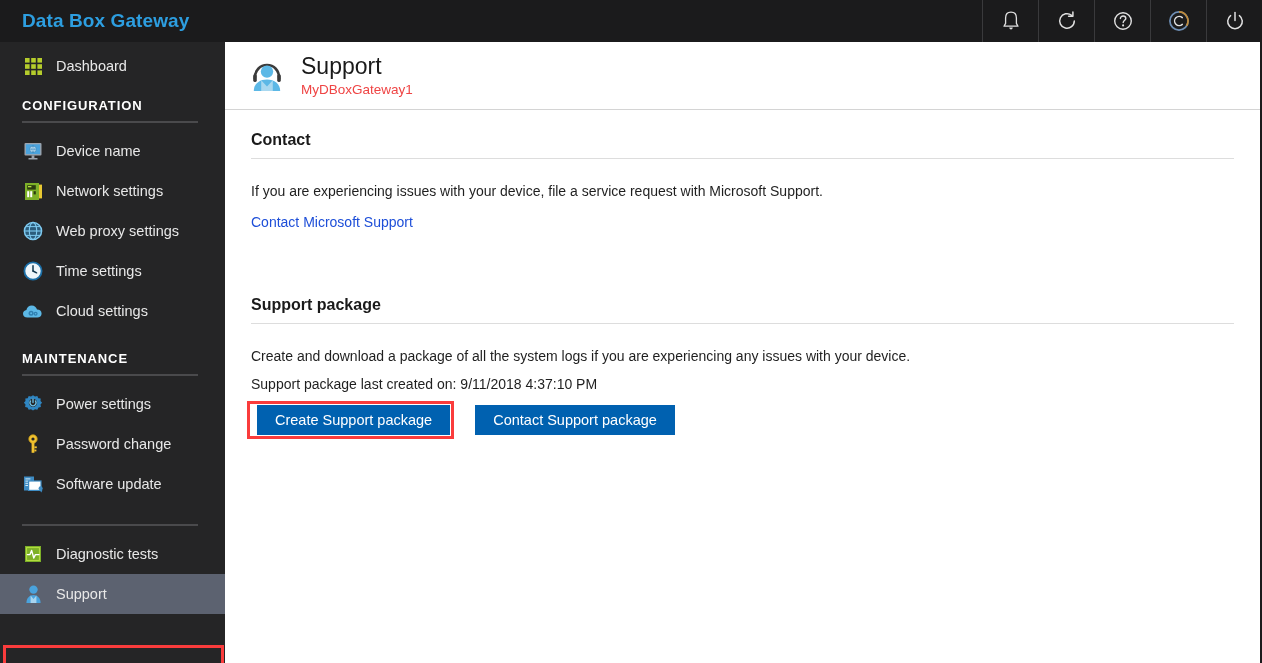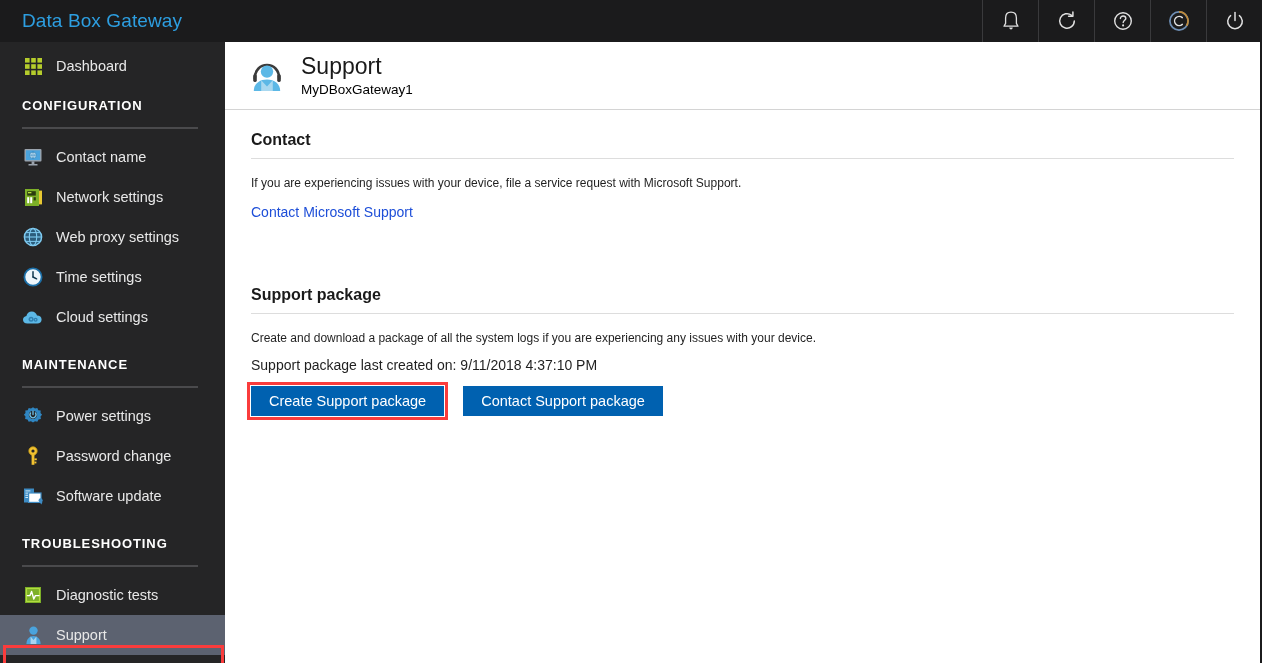--- a/index.html
+++ b/index.html
@@ -16,21 +16,21 @@
     background: #252526;
     border-right: 2px solid #1b1b1c;
     border-bottom: 2px solid #1b1b1c;
   }
 
   
   .titlebar {
     position: absolute; top: 0; left: 0;
     width: 1262px; height: 42px;
     background: #1b1b1c;
-    display: flex; align-items: center;
+    display: flex; align-items: center; font-weight: bold;
   }
   .app-title {
     color: #2d9ee0;
     font-size: 19px;
     padding-left: 22px;
     letter-spacing: .1px;
     white-space: nowrap;
   }
   .titlebar-spacer { flex: 1; }
   .titlebar-icons { display: flex; height: 42px; align-items: stretch; }
@@ -72,21 +72,21 @@
 
   .section-head {
     padding: 0 22px;
     margin-top: 12px;
   }
   .section-head .title {
     color: #ffffff;
     font-size: 13px;
     font-weight: bold;
     letter-spacing: .9px;
-    padding-bottom: 14px;
+    padding-bottom: 8px;
   }
   .section-head .rule {
     height: 2px;
     background: #4a4a4c;
     width: 176px;
   }
   .sec-gap { height: 8px; }
 
   
   .hl-nav {
@@ -115,40 +115,40 @@
     margin-right: 14px;
     flex: 0 0 40px;
     display: flex; align-items: center; justify-content: center;
   }
   .hdr-text { display: flex; flex-direction: column; justify-content: center; }
   .hdr-title {
     font-size: 23px; color: #1a1a1a; line-height: 1.1;
     font-weight: normal;
   }
   .hdr-sub {
-    font-size: 13.5px; color: #000000; margin-top: 3px;
+    font-size: 13.5px; color: #ef4444; margin-top: 3px;
   }
 
   .body-pad { padding: 0 26px 0 26px; }
 
   .sec-title {
     font-size: 16px;
     font-weight: bold;
     color: #1a1a1a;
     padding-top: 21px;
   }
   .sec-rule {
     height: 1px;
     background: #dddddd;
     margin-top: 9px;
   }
   .para {
-    font-size: 12px;
+    font-size: 14px;
     color: #1f1f1f;
-    margin-top: 17px;
+    margin-top: 24px;
     line-height: 1.2;
   }
   .link {
     font-size: 14px;
     color: #1d4ed8;
     margin-top: 14px;
     cursor: pointer;
     display: inline-block;
   }
   .small-line {
@@ -166,20 +166,21 @@
     background: #0061b0;
     color: #ffffff;
     font-size: 14.5px;
     border: none;
     height: 30px;
     padding: 0 18px;
     cursor: pointer;
     display: flex; align-items: center; justify-content: center;
     font-family: "Liberation Sans", sans-serif;
     white-space: nowrap;
+    margin-left: 6px;
   }
   .btn-gap { width: 19px; }
   .btn-wrap { position: relative; display: inline-flex; }
   .hl-btn {
     position: absolute;
     left: -4px; top: -4px;
     right: -4px; bottom: -4px;
     border: 3px solid #fa3c3c;
     pointer-events: none;
   }
@@ -267,21 +268,21 @@
       <span class="ico">
         <svg width="20" height="19" viewBox="0 0 20 19">
           <rect x="1.5" y="1" width="17" height="12.4" rx="1" fill="#9aa3ad"></rect>
           <rect x="2.9" y="2.3" width="14.2" height="9.8" fill="#4aa3dd"></rect>
           <circle cx="10" cy="7.2" r="3.3" fill="#cfe7f5" stroke="#2a7fb8" stroke-width=".7"></circle>
           <path d="M6.7 7.2 H13.3 M10 3.9 C11.5 5.4 11.5 9 10 10.5 C8.5 9 8.5 5.4 10 3.9" fill="none" stroke="#2a7fb8" stroke-width=".6"></path>
           <rect x="8.6" y="13.4" width="2.8" height="2.6" fill="#9aa3ad"></rect>
           <rect x="5.4" y="16" width="9.2" height="1.6" rx=".6" fill="#9aa3ad"></rect>
         </svg>
       </span>
-      <span class="lbl">Contact name</span>
+      <span class="lbl">Device name</span>
     </div>
 
     <div class="nav-item">
       <span class="ico">
         <svg width="19" height="19" viewBox="0 0 19 19">
           <rect x="1" y="1" width="14" height="17" fill="#7db028"></rect>
           <rect x="15" y="2.6" width="3" height="13.8" fill="#e8c832"></rect>
           <rect x="3.2" y="3.2" width="8.6" height="4.4" fill="#2b3b10"></rect>
           <rect x="4" y="4" width="3.4" height="1.3" fill="#b8e043"></rect>
           <rect x="3.2" y="9.2" width="2" height="6" fill="#ffffff"></rect>
@@ -371,21 +372,20 @@
           </g>
           <rect x="5.6" y="6" width="12.4" height="9.4" fill="#ffffff" stroke="#3e8cc4" stroke-width="1.2"></rect>
           <path d="M16 14.6 L19.6 14.6 L18.4 17.4 Z" fill="#3e8cc4"></path>
           <circle cx="17.6" cy="13.2" r="2" fill="#3e8cc4"></circle>
         </svg>
       </span>
       <span class="lbl">Software update</span>
     </div>
 
     <div class="section-head" style="margin-top:20px;">
-      <div class="title">TROUBLESHOOTING</div>
       <div class="rule"></div>
     </div>
     <div class="sec-gap"></div>
 
     <div class="nav-item">
       <span class="ico">
         <svg width="19" height="19" viewBox="0 0 19 19">
           <rect x="1" y="1" width="16" height="16" fill="#7db028"></rect>
           <rect x="2.6" y="2.6" width="12.8" height="12.8" fill="none" stroke="#b8e043" stroke-width="1"></rect>
           <path d="M3.4 9.6 H6 L7.6 5.4 L9.8 13 L11.4 9.6 H15" fill="none" stroke="#ffffff" stroke-width="1.4" stroke-linejoin="round" stroke-linecap="round"></path>

